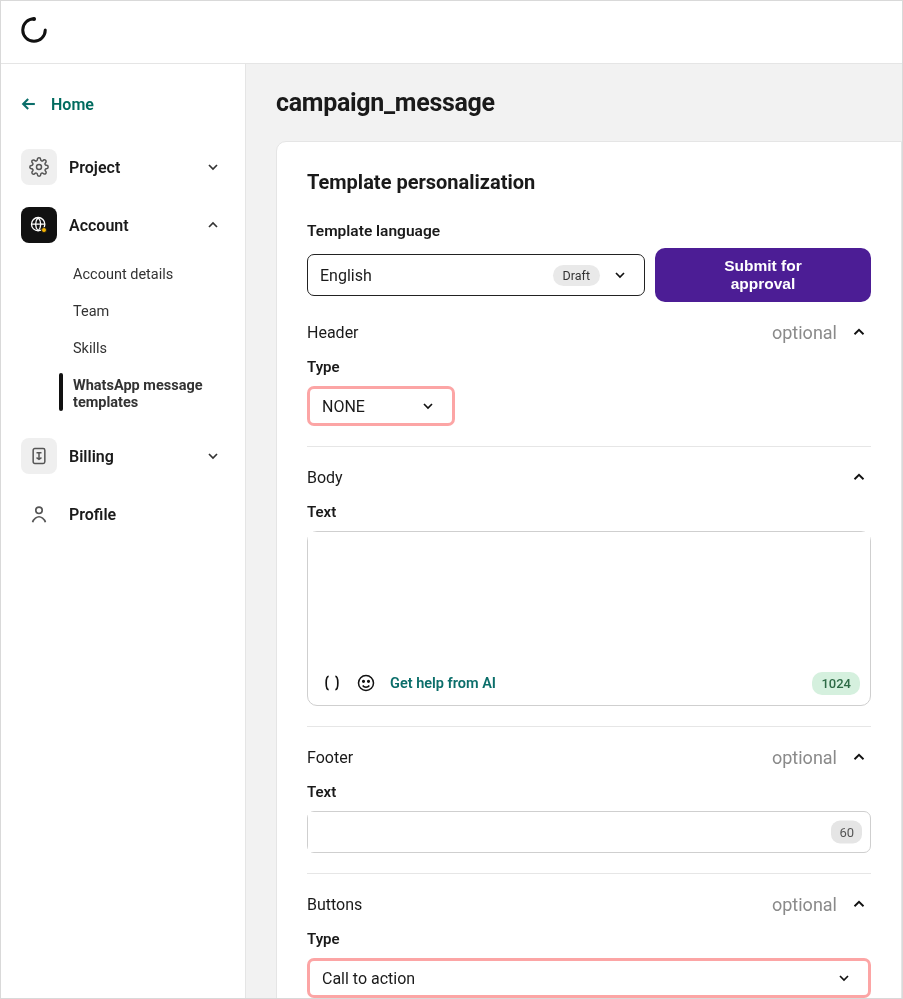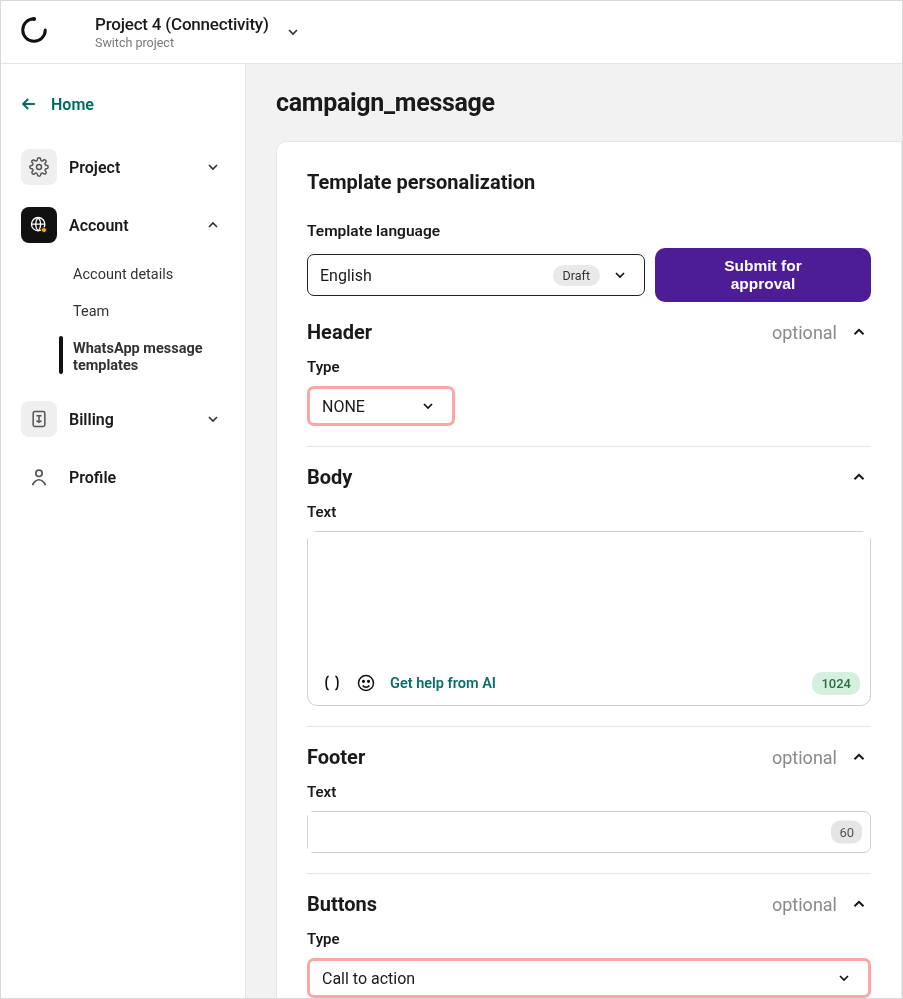--- a/index.html
+++ b/index.html
@@ -139,21 +139,21 @@
       padding: 0 38px;
       border-radius: 10px;
       font-weight: 700;
       font-size: 15.5px;
       cursor: pointer;
     }
     .section-head {
       display: flex; align-items: center; justify-content: space-between;
       margin-top: 4px;
     }
-    .section-head .title { font-size: 20px; font-weight: 700; }
+    .section-head .title { font-size: 16px; font-weight: 400; }
     .optional { font-size: 18px; color: #8a8a8a; margin-right: 10px; }
     .section-head .right { display: flex; align-items: center; }
     .type-select {
       width: 148px;
       height: 40px;
       border: 3px solid #fca5a5;
       border-radius: 7px;
       display: flex; align-items: center; justify-content: space-between;
       padding: 0 12px;
       margin-top: 10px;
@@ -216,31 +216,20 @@
 </head>
 <body>
 
 <div class="topbar">
   <span class="brand-logo">
     <svg viewBox="0 0 24 24" fill="none" stroke="#111" stroke-width="2.4">
       <path d="M12 3 a9 9 0 1 0 9 9" stroke-linecap="round"></path>
       <circle cx="12" cy="3.2" r="1.6" fill="#111" stroke="none"></circle>
     </svg>
   </span>
-  <div class="project-switcher">
-    <div class="texts">
-      <span class="project-title">Project 4 (Connectivity)</span>
-      <span class="switch-label">Switch project</span>
-    </div>
-    <span class="chev">
-      <svg width="16" height="16" viewBox="0 0 24 24" fill="none" stroke="#333" stroke-width="2.5">
-          <path d="M6 9l6 6 6-6"></path>
-        </svg>
-    </span>
-  </div>
 </div>
 
 <div class="layout">
 
   <div class="sidebar">
     <div class="home-row">
       <span class="icon-svg">
         <svg width="20" height="20" viewBox="0 0 24 24" fill="none" stroke="#0b6e6a" stroke-width="2.5">
             <path d="M19 12H5"></path>
             <path d="M11 18l-6-6 6-6"></path>
@@ -276,20 +265,21 @@
       <span class="chev">
         <svg width="16" height="16" viewBox="0 0 24 24" fill="none" stroke="#333" stroke-width="2.5">
             <path d="M6 15l6-6 6 6"></path>
           </svg>
       </span>
     </div>
 
     <div class="subnav">
       <span class="subnav-item">Account details</span>
       <span class="subnav-item">Team</span>
+      <span class="subnav-item">Skills</span>
       <span class="subnav-item active-wrap">
         <span class="subnav-active-bar"></span>
         <span class="subnav-item active" style="padding:0">WhatsApp message templates</span>
       </span>
     </div>
 
     <div class="nav-item">
       <span class="nav-icon">
         <svg width="20" height="20" viewBox="0 0 24 24" fill="none" stroke="#555" stroke-width="1.8">
             <rect x="5" y="3" width="14" height="18" rx="2"></rect>

